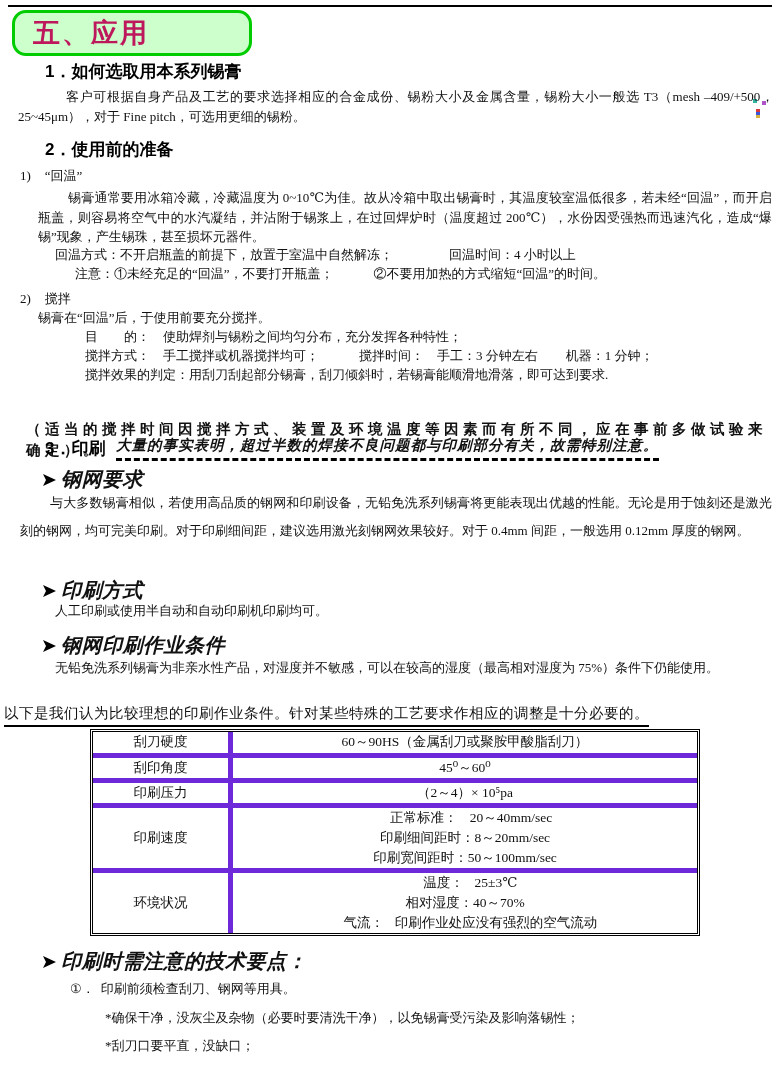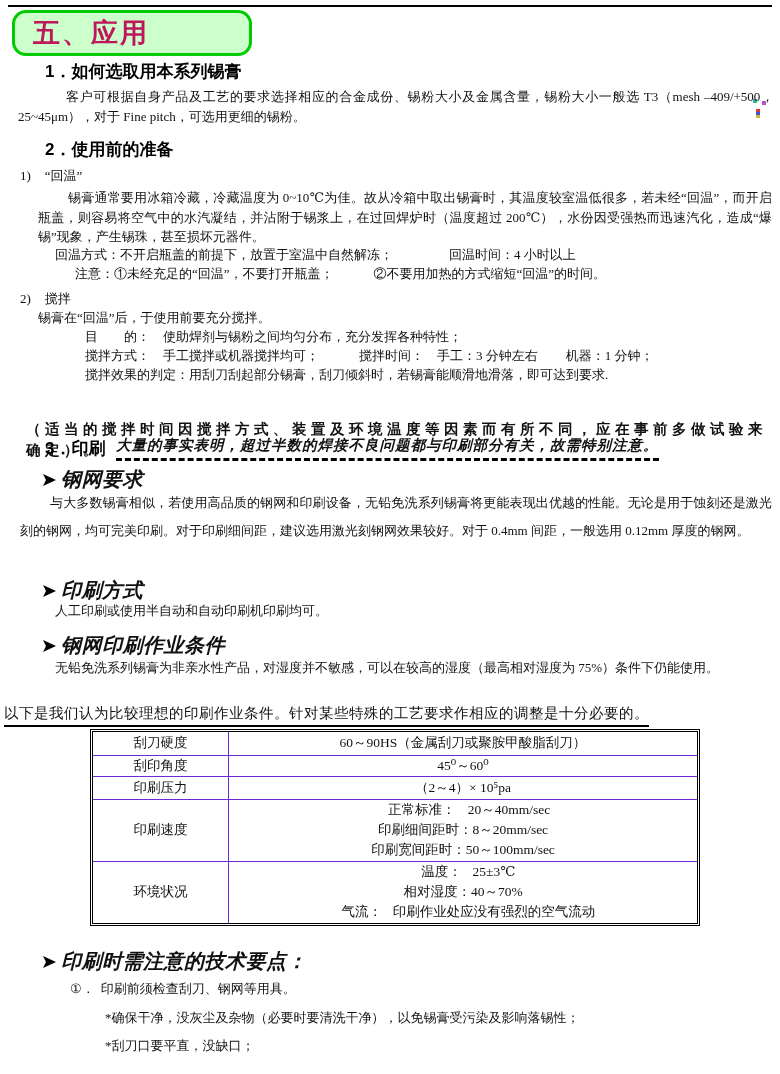--- a/index.html
+++ b/index.html
@@ -21,21 +21,21 @@
   .bold-note{font-weight:bold;font-size:14.5px;letter-spacing:4.5px;line-height:21px;}
   .notice-dashed{font-family:"Liberation Serif","DejaVu Serif",serif;font-style:italic;font-weight:bold;
                  font-size:14.5px;border-bottom:3px dashed #000;padding-bottom:3px;letter-spacing:1px;}
   .bullet-head{display:flex;align-items:center;}
   .bullet-head .ttl{margin-left:5px;font-family:"Liberation Serif","DejaVu Serif",serif;
                     font-weight:bold;font-style:italic;font-size:20px;letter-spacing:0.5px;}
   .arrow-icon{width:13px;height:12px;display:inline-block;}
   .underline-solid{font-size:14.5px;border-bottom:2px solid #000;padding-bottom:2px;letter-spacing:0.5px;}
   .ptable-wrap{left:90px;top:729px;width:604px;border:3px double #000;}
   table.ptable{border-collapse:collapse;width:100%;table-layout:fixed;}
-  table.ptable td{border:1px solid #6d28d9;padding:0;vertical-align:middle;font-size:13.5px;}
+  table.ptable td{border:5px solid #6d28d9;padding:0;vertical-align:middle;font-size:13.5px;}
   table.ptable td:first-child{border-left:none;width:135px;text-align:center;}
   table.ptable td:last-child{border-right:none;text-align:center;}
   table.ptable tr:first-child td{border-top:none;}
   table.ptable tr:last-child td{border-bottom:none;}
   td.val{padding:2px 6px 2px 10px;}
   .cell-line{line-height:20px;white-space:nowrap;}
   .k92{display:inline-block;min-width:92px;}
   .k62{display:inline-block;min-width:62px;}
   .pt-num{white-space:nowrap;}
   .pixel-artifact span{position:absolute;display:block;}

